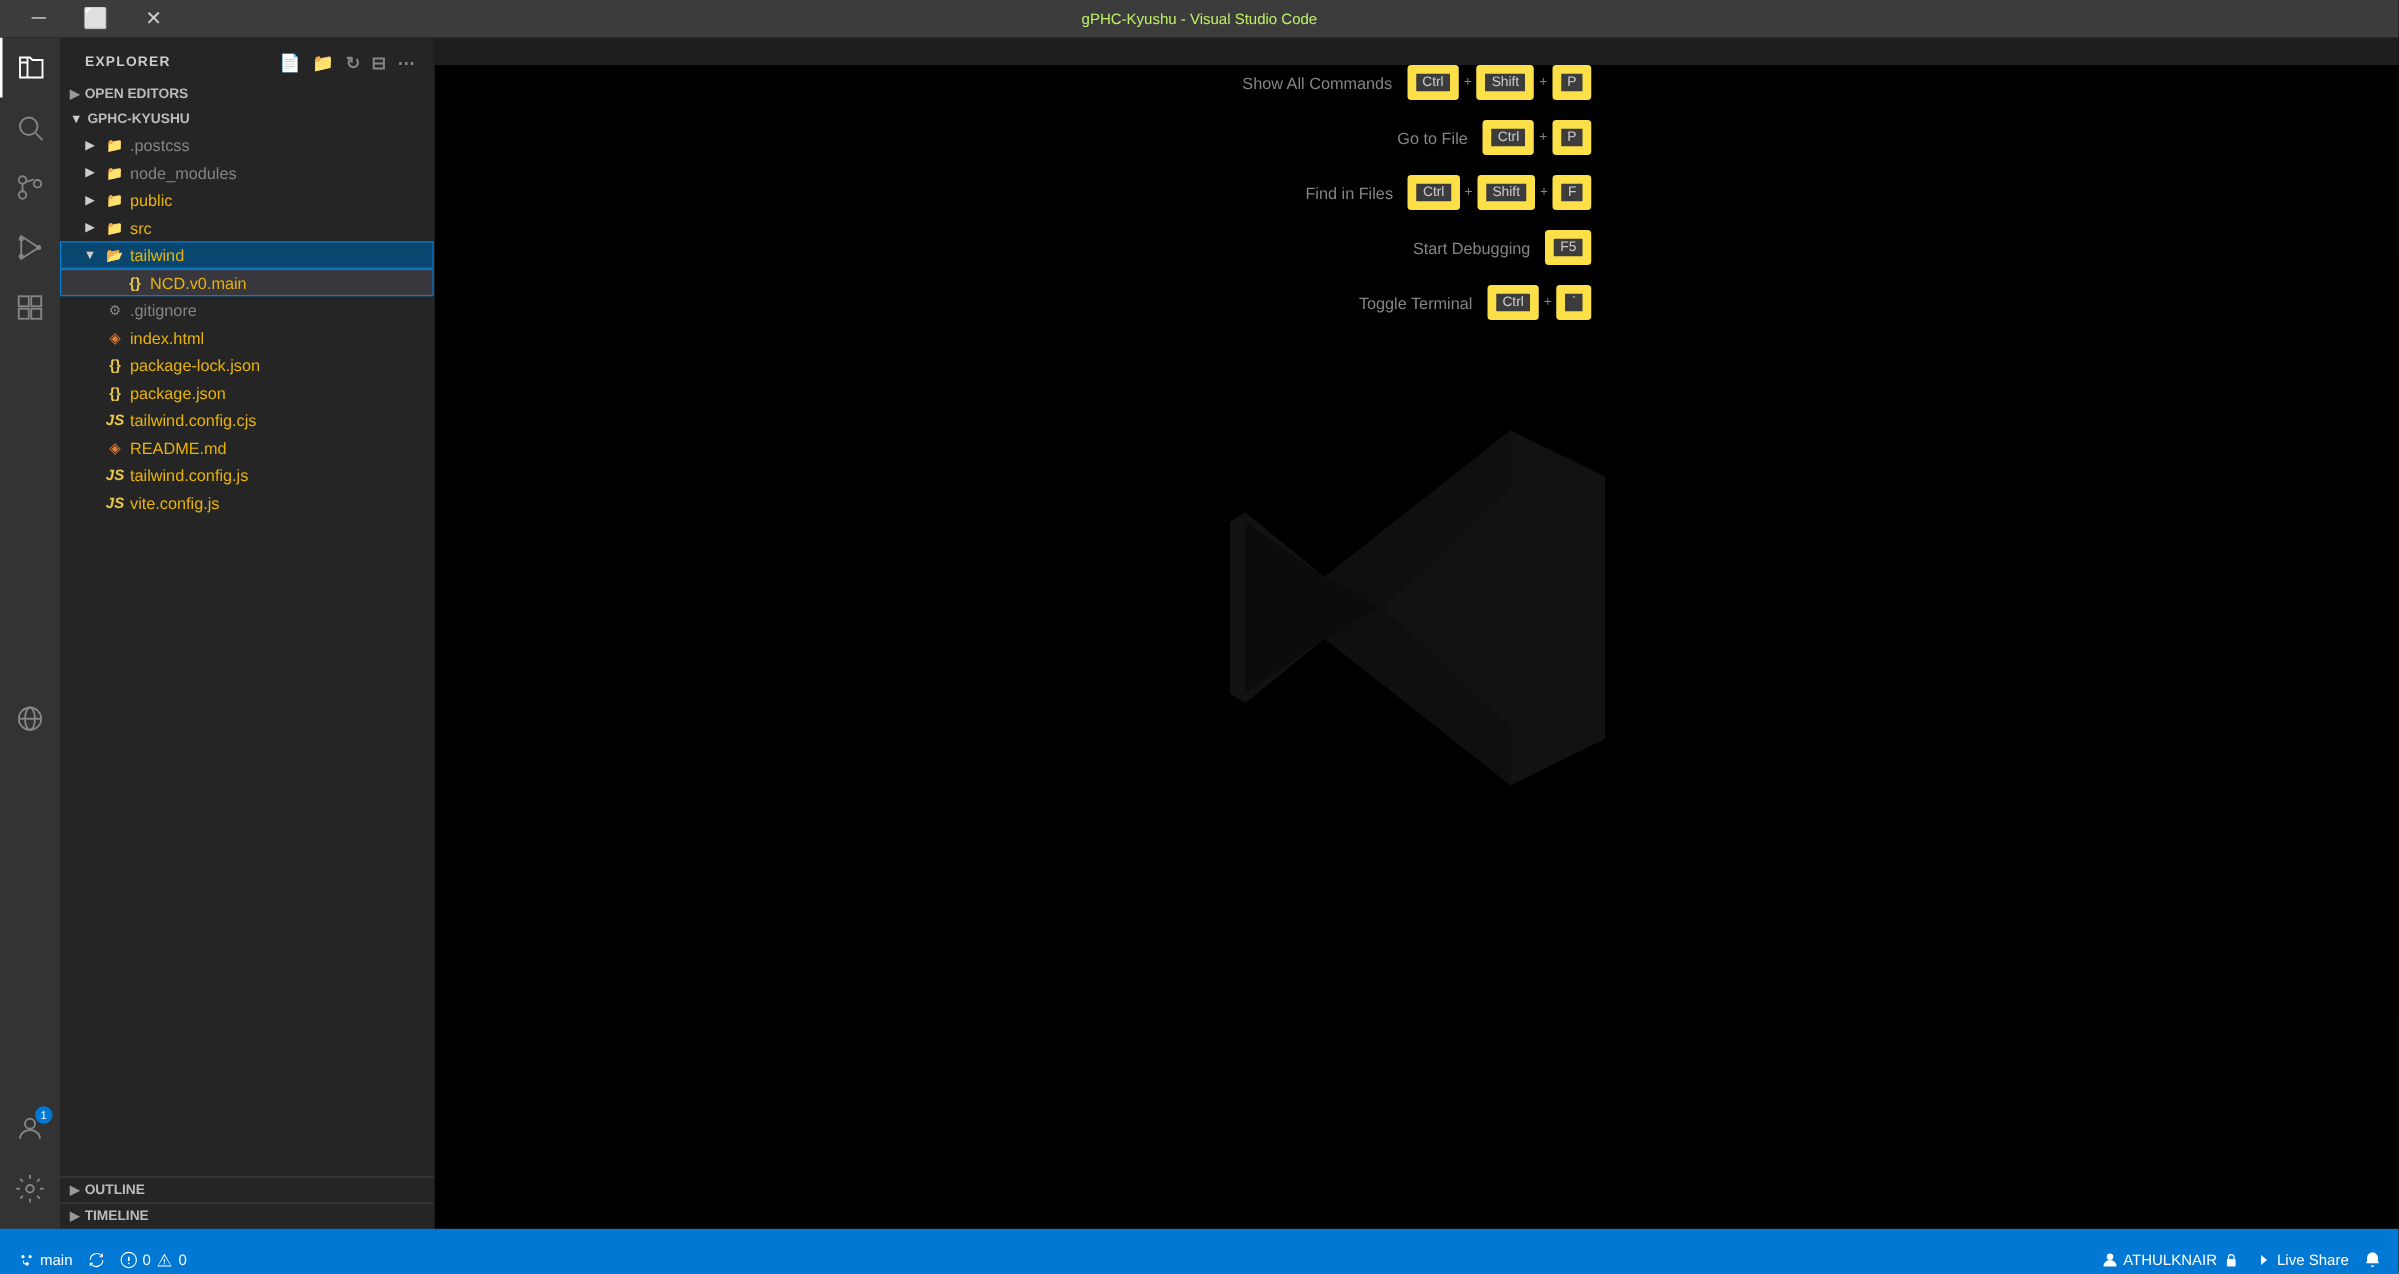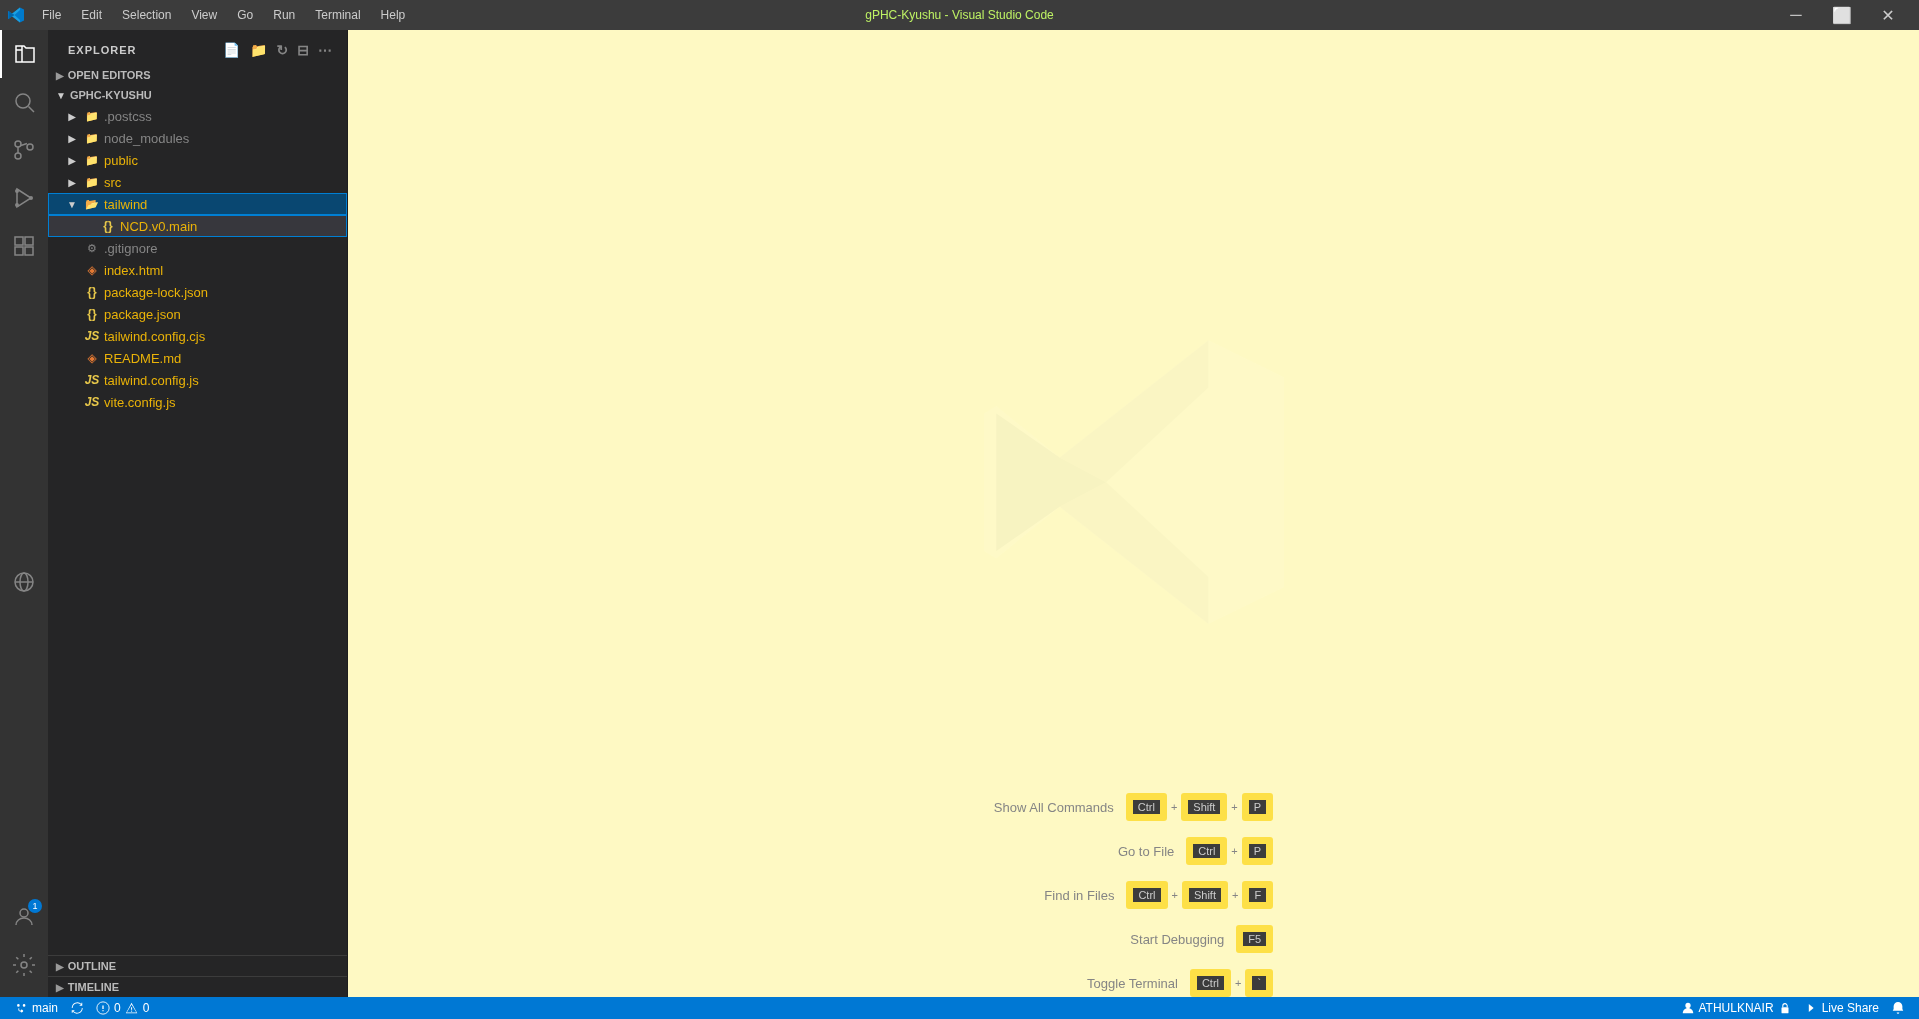--- a/index.html
+++ b/index.html
@@ -229,26 +229,27 @@
       cursor: pointer;
       display: flex;
       align-items: center;
       gap: 4px;
       border-top: 1px solid #3c3c3c;
     }
 
     
     .main-content {
       flex: 1;
-      background: #fef9c3;
-      display: flex;
-      align-items: center;
-      justify-content: flex-end;
+      background: #000000;
+      display: flex;
+      align-items: center;
+      justify-content: flex-start;
       position: relative;
       flex-direction: column;
+      margin-top: 22px;
     }
 
     .vscode-logo {
       opacity: 0.07;
       position: absolute;
       top: 50%;
       left: 50%;
       transform: translate(-50%, -60%);
     }
 
@@ -285,21 +286,21 @@
       font-size: 11px;
       color: #cccccc;
     }
     .key-plus {
       font-size: 11px;
       color: #858585;
     }
 
     
     .status-bar {
-      height: 22px;
+      height: 36px;
       background: #0078d4;
       display: flex;
       align-items: flex-end;
       padding: 0 8px;
       gap: 0;
       flex-shrink: 0;
       font-size: 12px;
       color: white;
     }
     .status-item {
@@ -326,38 +327,20 @@
     }
     .tree-content::-webkit-scrollbar-thumb {
       background: #424242;
       border-radius: 3px;
     }
   </style>
 </head>
 <body>
 
 <div class="titlebar">
-  <div class="titlebar-left">
-    <svg width="16" height="16" viewBox="0 0 100 100">
-      <path d="M74.8 97.3L25.2 58.2 4.1 75.4 0 72.9V27.1l4.1-2.5 21.1 17.2L74.8 2.7 100 15v70L74.8 97.3z" fill="#007ACC"></path>
-      <path d="M74.8 2.7L25.2 41.8 40.7 50 74.8 18.4V2.7z" fill="#1BA1E2"></path>
-      <path d="M74.8 97.3L25.2 58.2 40.7 50 74.8 81.6v15.7z" fill="#1BA1E2"></path>
-      <path d="M4.1 72.9L25.2 58.2 40.7 50 25.2 41.8 4.1 27.1V72.9z" fill="#0065A9"></path>
-    </svg>
-    <div class="titlebar-menu">
-      <div class="titlebar-menu-item">File</div>
-      <div class="titlebar-menu-item">Edit</div>
-      <div class="titlebar-menu-item">Selection</div>
-      <div class="titlebar-menu-item">View</div>
-      <div class="titlebar-menu-item">Go</div>
-      <div class="titlebar-menu-item">Run</div>
-      <div class="titlebar-menu-item">Terminal</div>
-      <div class="titlebar-menu-item">Help</div>
-    </div>
-  </div>
   <div class="titlebar-title">gPHC-Kyushu - Visual Studio Code</div>
   <div class="titlebar-controls">
     <div class="titlebar-btn">─</div>
     <div class="titlebar-btn">⬜</div>
     <div class="titlebar-btn close">✕</div>
   </div>
 </div>
 
 <div class="main-layout">
 

